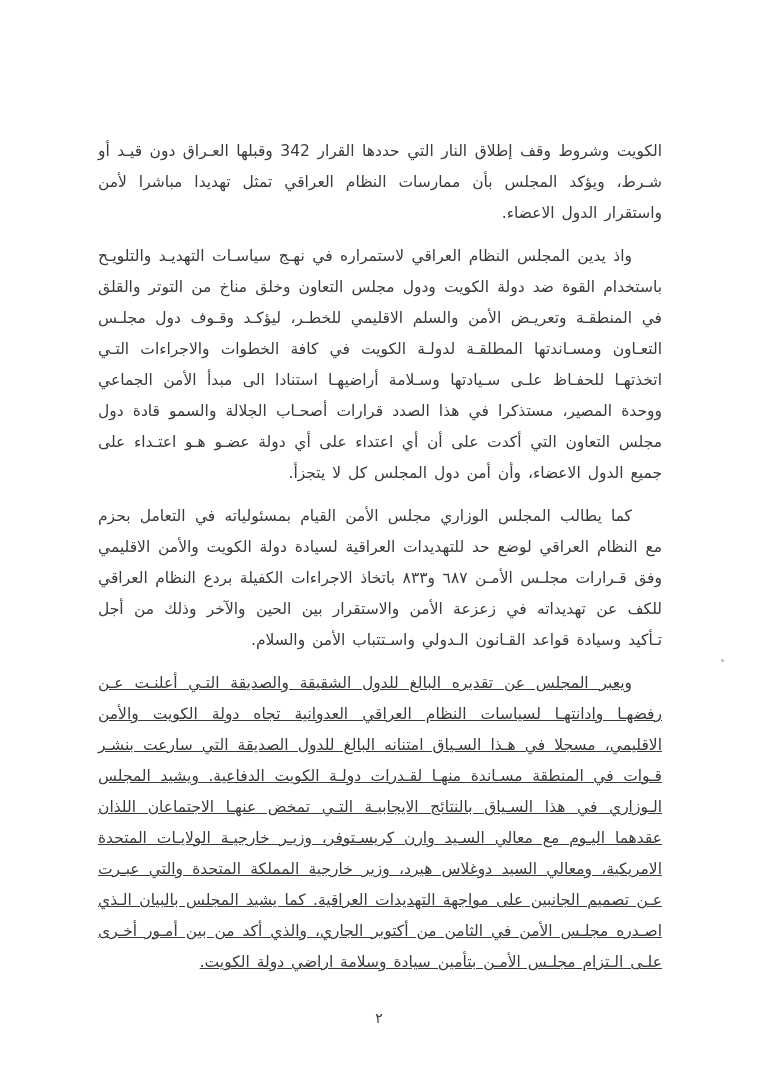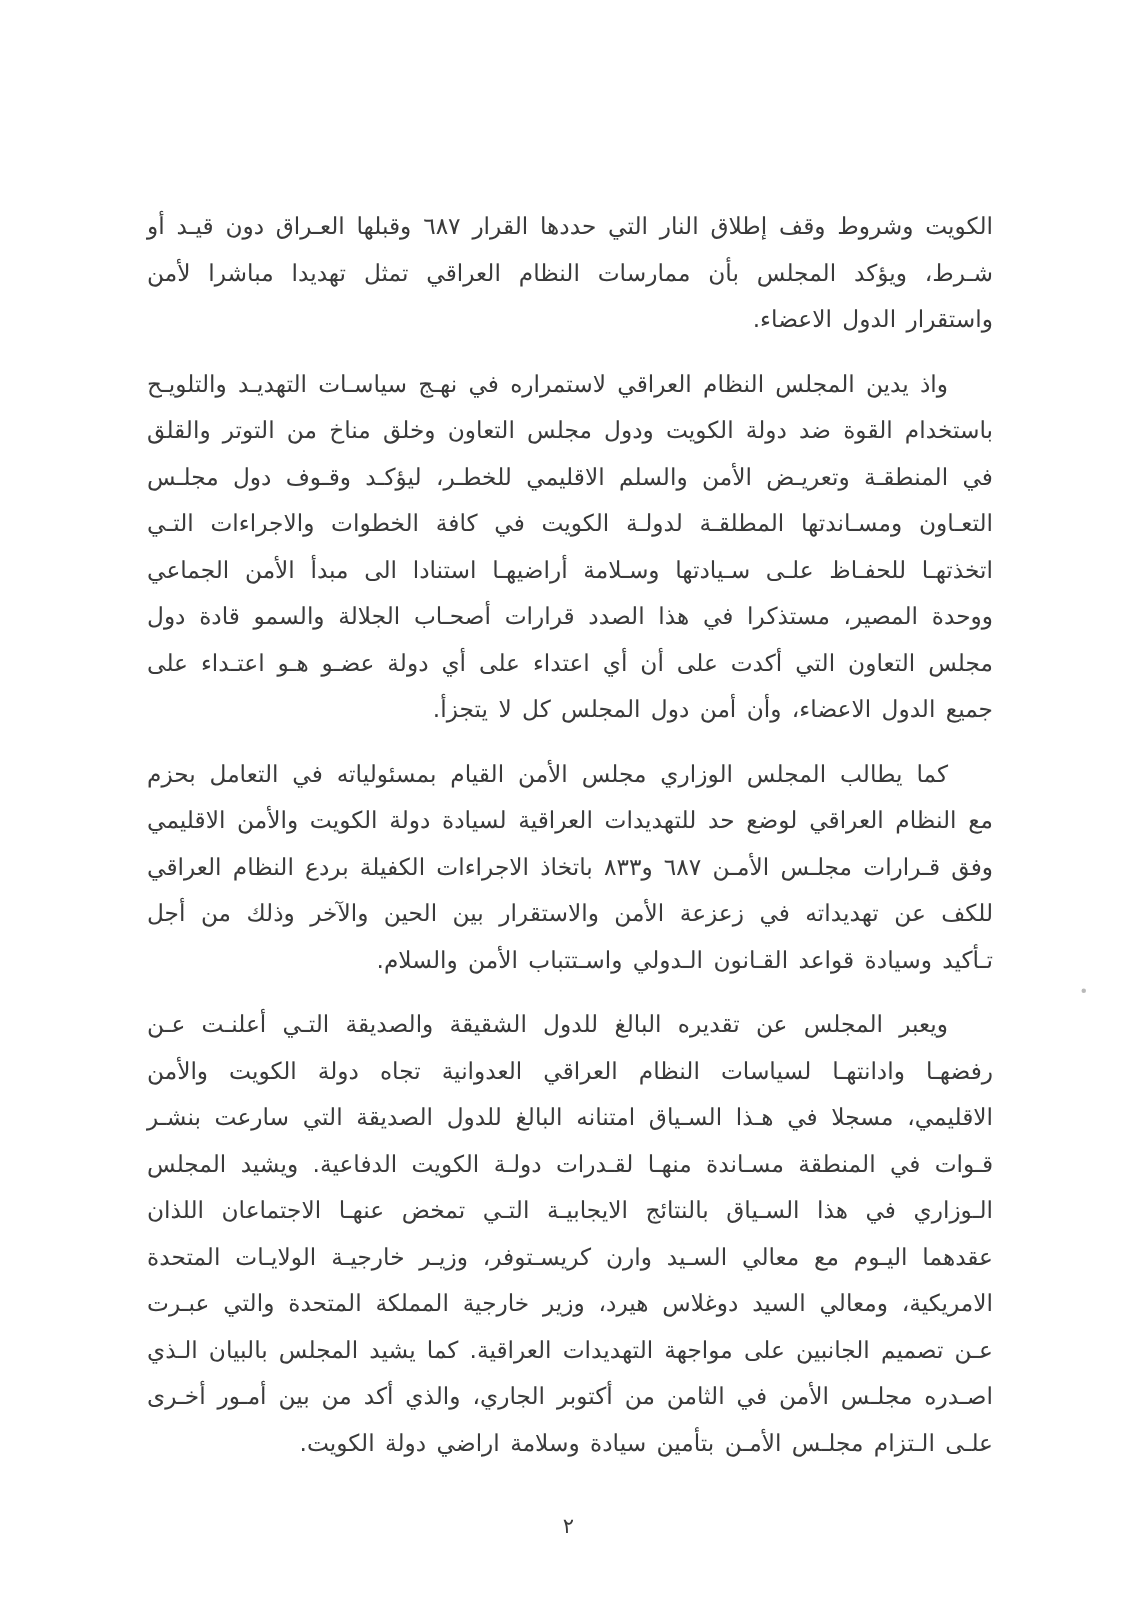--- a/index.html
+++ b/index.html
@@ -30,20 +30,21 @@
   }
   .para {
     margin: 0 0 12px 0;
     text-indent: 30px;
     word-spacing: 2px;
   }
   .para.no-indent {
     text-indent: 0;
   }
   .para.spaced {
+    text-decoration: underline;
   }
   .page-number {
     position: absolute;
     bottom: 52px;
     left: 0;
     right: 0;
     text-align: center;
     color: #3a3a3a;
     font-size: 14px;
     direction: rtl;
@@ -57,20 +58,20 @@
     border-radius: 50%;
     background: #8a8a8a;
     opacity: 0.6;
   }
 </style>
 </head>
 <body>
 
 <div class="page">
   <div class="content">
-    <p class="para no-indent">الكويت وشروط وقف إطلاق النار التي حددها القرار ٦٨٧ وقبلها العـراق دون قيـد أو شـرط، ويؤكد المجلس بأن ممارسات النظام العراقي تمثل تهديدا مباشرا لأمن واستقرار الدول الاعضاء.</p>
+    <p class="para no-indent">الكويت وشروط وقف إطلاق النار التي حددها القرار 342 وقبلها العـراق دون قيـد أو شـرط، ويؤكد المجلس بأن ممارسات النظام العراقي تمثل تهديدا مباشرا لأمن واستقرار الدول الاعضاء.</p>
     <p class="para">واذ يدين المجلس النظام العراقي لاستمراره في نهـج سياسـات التهديـد والتلويـح باستخدام القوة ضد دولة الكويت ودول مجلس التعاون وخلق مناخ من التوتر والقلق في المنطقـة وتعريـض الأمن والسلم الاقليمي للخطـر، ليؤكـد وقـوف دول مجلـس التعـاون ومسـاندتها المطلقـة لدولـة الكويت في كافة الخطوات والاجراءات التـي اتخذتهـا للحفـاظ علـى سـيادتها وسـلامة أراضيهـا استنادا الى مبدأ الأمن الجماعي ووحدة المصير، مستذكرا في هذا الصدد قرارات أصحـاب الجلالة والسمو قادة دول مجلس التعاون التي أكدت على أن أي اعتداء على أي دولة عضـو هـو اعتـداء على جميع الدول الاعضاء، وأن أمن دول المجلس كل لا يتجزأ.</p>
     <p class="para">كما يطالب المجلس الوزاري مجلس الأمن القيام بمسئولياته في التعامل بحزم مع النظام العراقي لوضع حد للتهديدات العراقية لسيادة دولة الكويت والأمن الاقليمي وفق قـرارات مجلـس الأمـن ٦٨٧ و٨٣٣ باتخاذ الاجراءات الكفيلة بردع النظام العراقي للكف عن تهديداته في زعزعة الأمن والاستقرار بين الحين والآخر وذلك من أجل تـأكيد وسيادة قواعد القـانون الـدولي واسـتتباب الأمن والسلام.</p>
     <p class="para spaced">ويعبر المجلس عن تقديره البالغ للدول الشقيقة والصديقة التـي أعلنـت عـن رفضهـا وادانتهـا لسياسات النظام العراقي العدوانية تجاه دولة الكويت والأمن الاقليمي، مسجلا في هـذا السـياق امتنانه البالغ للدول الصديقة التي سارعت بنشـر قـوات في المنطقة مسـاندة منهـا لقـدرات دولـة الكويت الدفاعية. ويشيد المجلس الـوزاري في هذا السـياق بالنتائج الايجابيـة التـي تمخض عنهـا الاجتماعان اللذان عقدهما اليـوم مع معالي السـيد وارن كريسـتوفر، وزيـر خارجيـة الولايـات المتحدة الامريكية، ومعالي السيد دوغلاس هيرد، وزير خارجية المملكة المتحدة والتي عبـرت عـن تصميم الجانبين على مواجهة التهديدات العراقية. كما يشيد المجلس بالبيان الـذي اصـدره مجلـس الأمن في الثامن من أكتوبر الجاري، والذي أكد من بين أمـور أخـرى علـى الـتزام مجلـس الأمـن بتأمين سيادة وسلامة اراضي دولة الكويت.</p>
   </div>
   <div class="scan-speck"></div>
   <div class="page-number">٢</div>
 </div>
 
 </body></html>

